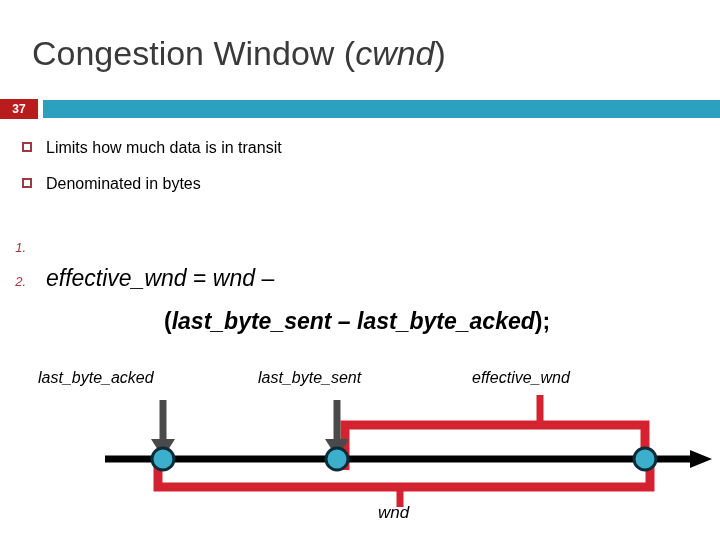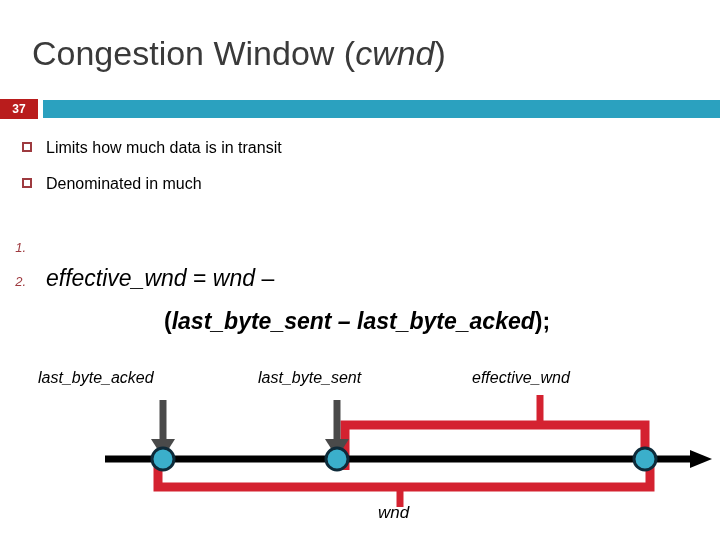--- a/index.html
+++ b/index.html
@@ -171,21 +171,21 @@
   <div class="band-bar"></div>
 </div>
 
 <div class="bullets">
   <div class="bullet-row">
     <span class="bullet-marker"></span>
     <span class="bullet-text">Limits how much data is in transit</span>
   </div>
   <div class="bullet-row">
     <span class="bullet-marker"></span>
-    <span class="bullet-text">Denominated in much</span>
+    <span class="bullet-text">Denominated in bytes</span>
   </div>
 </div>
 
 <div class="numlist">
   <div class="num-row">
     <span class="num-marker">1.</span>
   </div>
   <div class="num-row">
     <span class="num-marker">2.</span>
     <span class="num-text"><span>effective_wnd</span><span class="upright"> = </span><span>wnd</span><span class="upright"> –</span></span>

